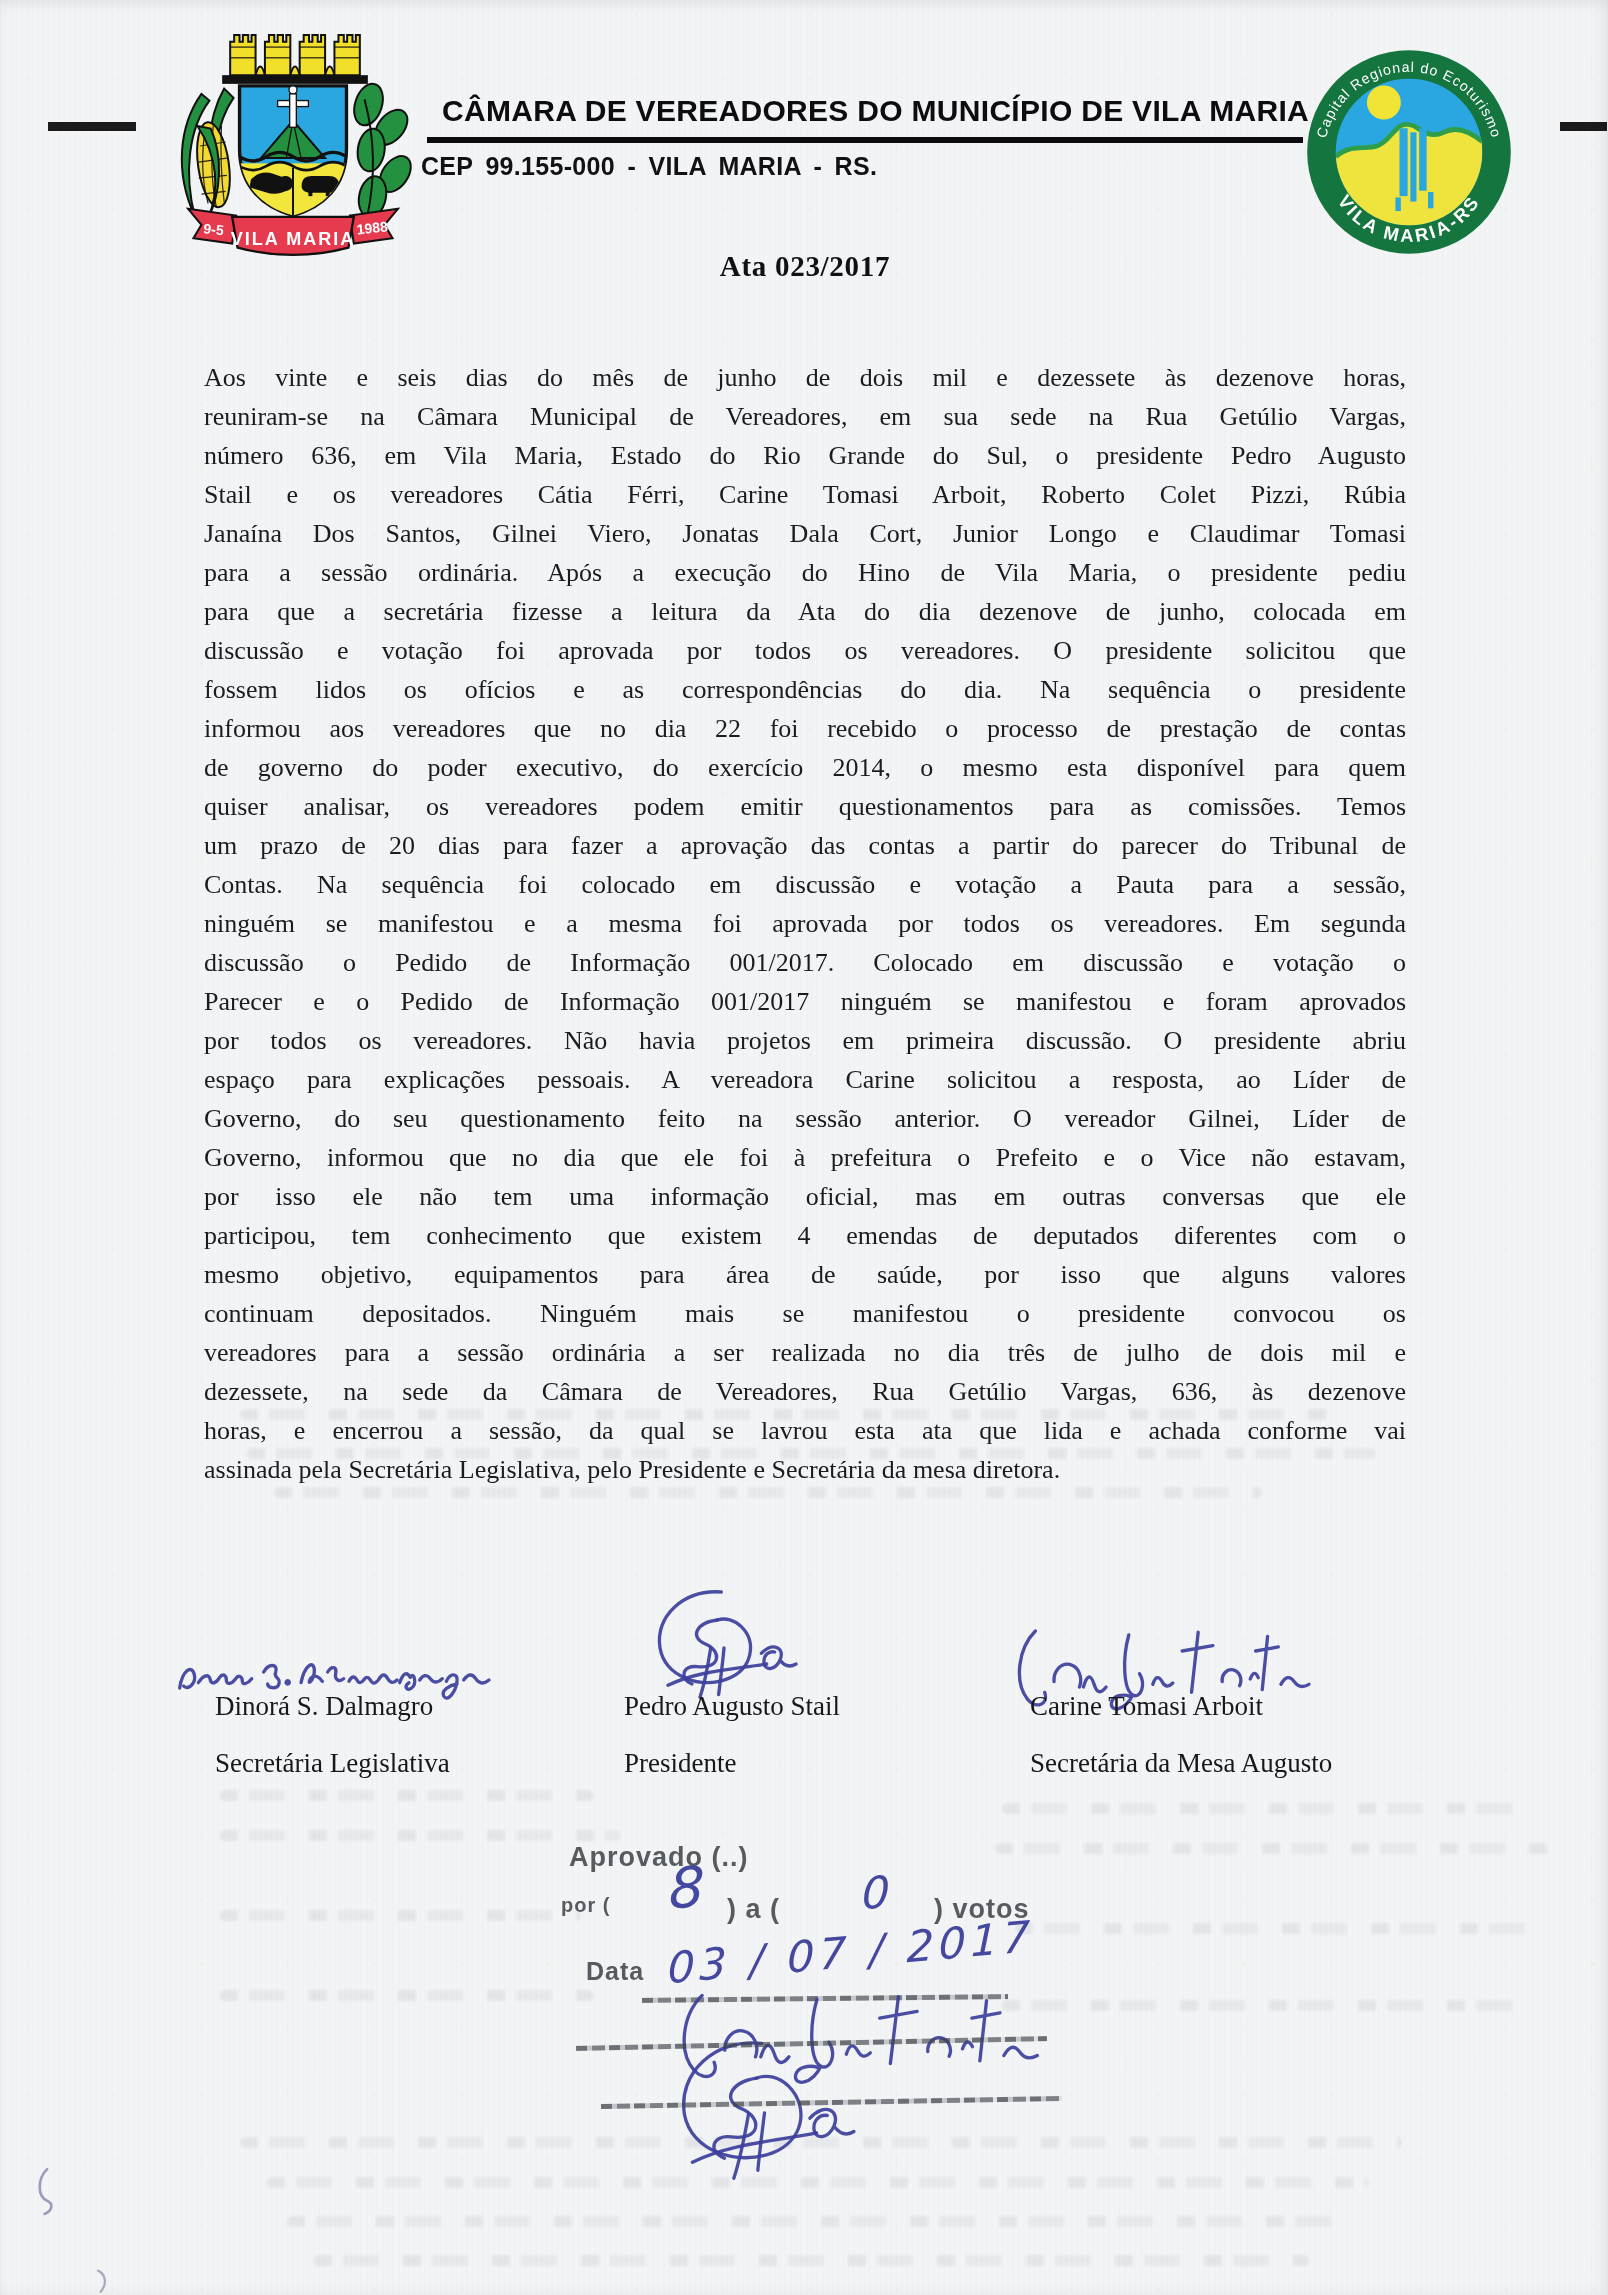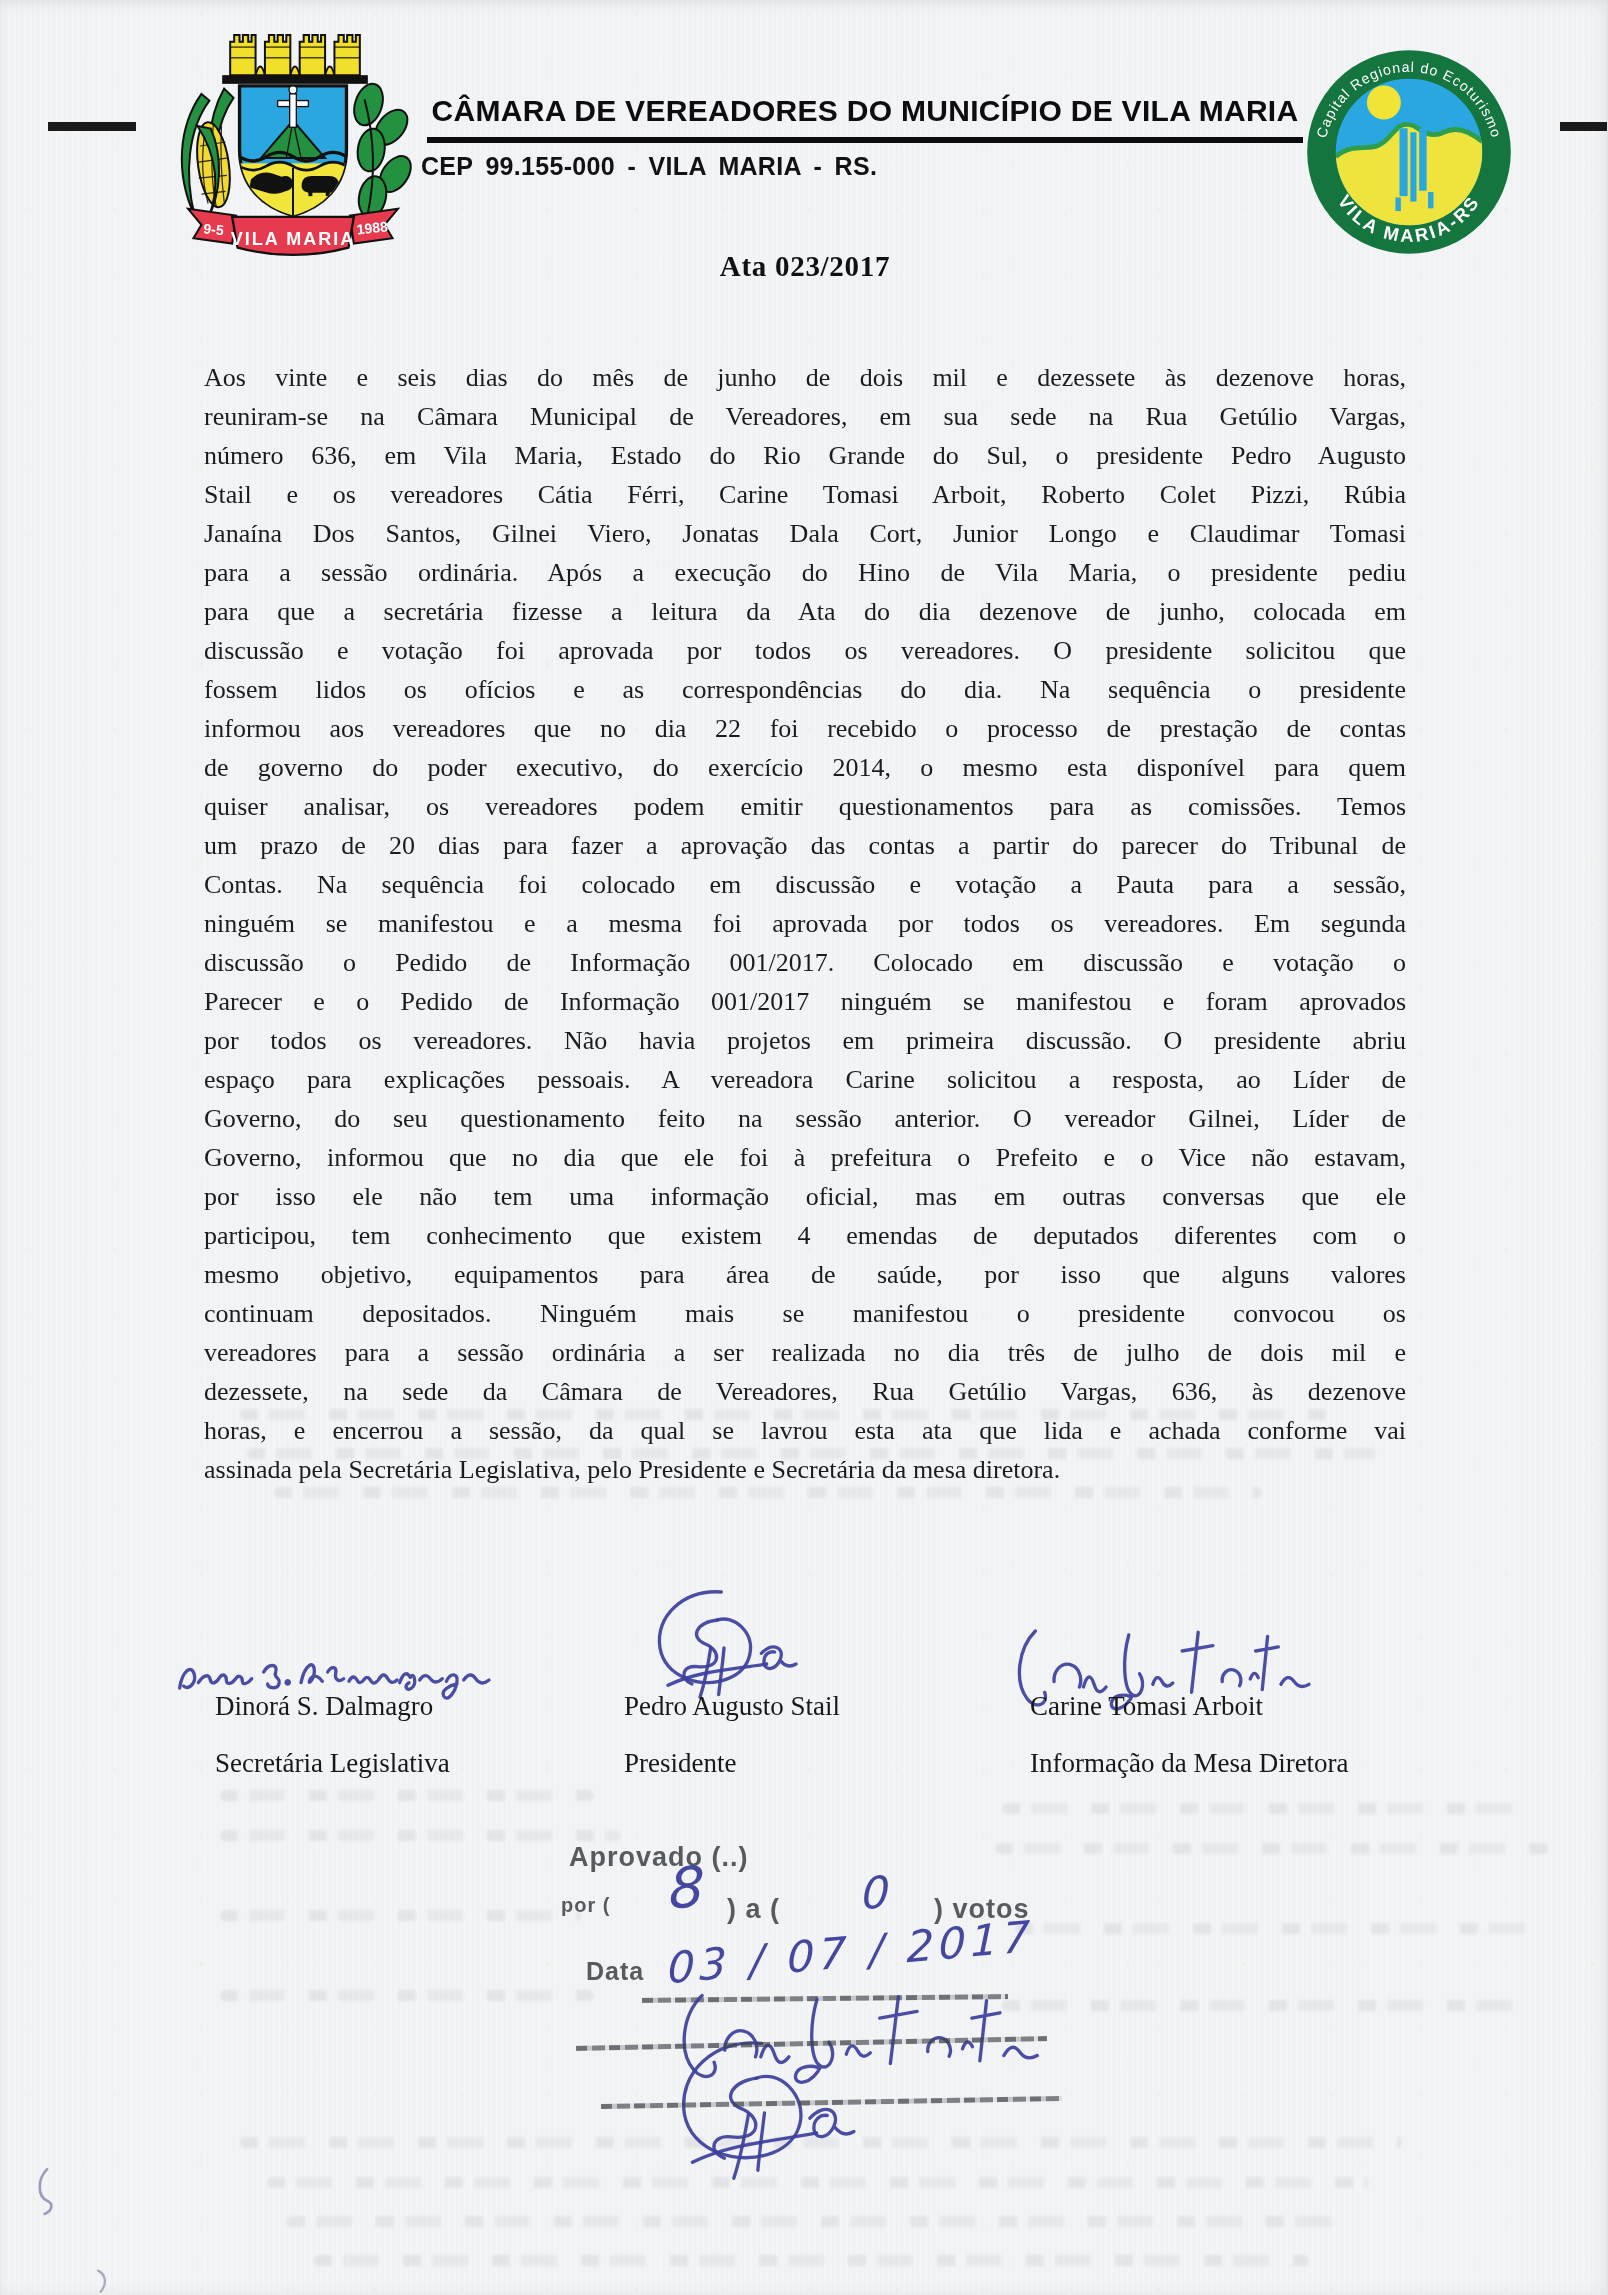--- a/index.html
+++ b/index.html
@@ -10,21 +10,21 @@
       radial-gradient(circle at 72% 64%, rgba(210,190,60,.05) 0 1.3px, transparent 2px),
       repeating-linear-gradient(90deg, rgba(70,80,90,.015) 0 2px, transparent 2px 5.3px),
       #f3f4f6;
     background-size: 87px 65px, 116px 100px, auto, auto;
     box-shadow: inset -6.7px 0 16px rgba(0,0,0,.05), inset 0 5.3px 12px rgba(0,0,0,.04);
     font-family:"Liberation Serif", serif;
   }
   .abs{position:absolute;}
   .dash{position:absolute;height:8.7px;background:#1a1a1a;filter:blur(0.4px);}
   .org-title{
-    position:absolute;left:421px;top:94px;width:888px;text-align:center;
+    position:absolute;left:421px;top:94px;width:888px;text-align:right;
     font-family:"Liberation Sans", sans-serif;font-weight:700;font-size:30px;color:#0d0d0f;
     letter-spacing:0.3px;transform:scaleX(1.0);
   }
   .org-underline{position:absolute;left:427px;top:137px;width:876px;height:6px;background:#0c0c0e;}
   .org-cep{
     position:absolute;left:421px;top:152px;width:888px;text-align:left;
     font-family:"Liberation Sans", sans-serif;font-weight:700;font-size:25px;color:#121214;
     word-spacing:5.3px;letter-spacing:0.3px;
   }
   .ata-title{
@@ -269,21 +269,21 @@
   <div class="sig-block" style="left:215px;top:1690px;">
     <div class="sig-name">Dinorá S. Dalmagro</div>
     <div class="sig-role">Secretária Legislativa</div>
   </div>
   <div class="sig-block" style="left:624px;top:1690px;">
     <div class="sig-name">Pedro Augusto Stail</div>
     <div class="sig-role">Presidente</div>
   </div>
   <div class="sig-block" style="left:1030px;top:1690px;">
     <div class="sig-name">Carine Tomasi Arboit</div>
-    <div class="sig-role">Informação da Mesa Diretora</div>
+    <div class="sig-role">Secretária da Mesa Augusto</div>
   </div>
 
   <div class="stamp-text" style="left:569px;top:1842px;font-size:27px;">Aprovado (..)</div>
   <div class="stamp-text" style="left:561px;top:1894px;font-size:20px;">por (</div>
   <div class="stamp-text" style="left:727px;top:1894px;font-size:27px;">) a (</div>
   <div class="stamp-text" style="left:934px;top:1894px;font-size:27px;">) votos</div>
   <div class="hand" style="left:669px;top:1855px;font-size:56px;">8</div>
   <div class="hand" style="left:862px;top:1867px;font-size:44px;">0</div>
   <div class="stamp-text" style="left:586px;top:1957px;font-size:25px;">Data</div>
   <div class="stamp-line" style="left:642px;top:1996px;width:366px;transform:rotate(-.6deg);"></div>

